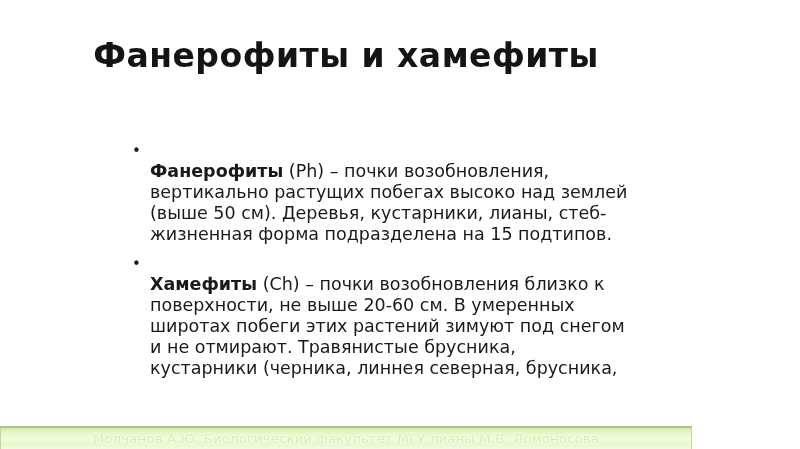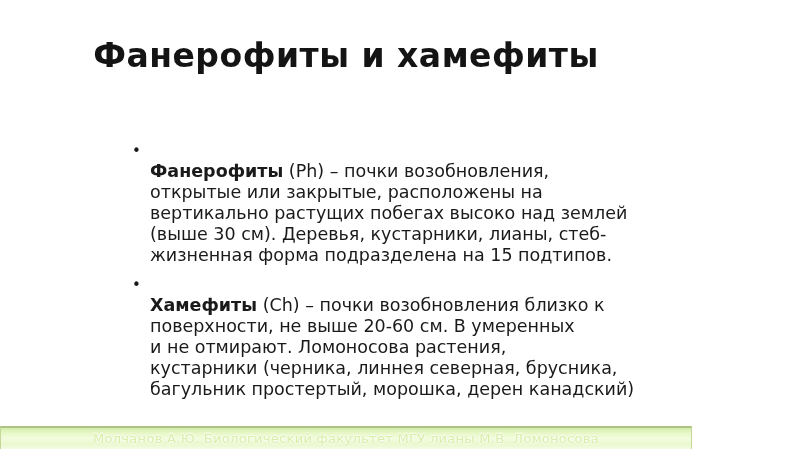--- a/index.html
+++ b/index.html
@@ -95,35 +95,34 @@
 <div class="slide">
 
   <h1 class="title">Фанерофиты и хамефиты</h1>
 
   <div class="content">
 
     <div class="bullet">
       <span class="marker">•</span>
       <div class="bullet-text">
         <div class="line"><span class="lead">Фанерофиты</span><span> (Ph) – почки возобновления,</span></div>
-        <div class="line">открытые или закрытые, расположены на</div>
         <div class="line">вертикально растущих побегах высоко над землей</div>
-        <div class="line">(выше 30 см). Деревья, кустарники, лианы, стеб-</div>
+        <div class="line">(выше 50 см). Деревья, кустарники, лианы, стеб-</div>
         <div class="line">жизненная форма подразделена на 15 подтипов.</div>
       </div>
     </div>
 
     <div class="bullet">
       <span class="marker">•</span>
       <div class="bullet-text">
         <div class="line"><span class="lead">Хамефиты</span><span> (Ch) – почки возобновления близко к</span></div>
         <div class="line">поверхности, не выше 20-60 см. В умеренных</div>
-        <div class="line">и не отмирают. Ломоносова растения,</div>
+        <div class="line">широтах побеги этих растений зимуют под снегом</div>
+        <div class="line">и не отмирают. Травянистые брусника,</div>
         <div class="line">кустарники (черника, линнея северная, брусника,</div>
-        <div class="line">багульник простертый, морошка, дерен канадский)</div>
       </div>
     </div>
 
   </div>
 
   <div class="footer">
     <span class="footer-text">Молчанов А.Ю. Биологический факультет МГУ лианы М.В. Ломоносова</span>
   </div>
 
 </div>

